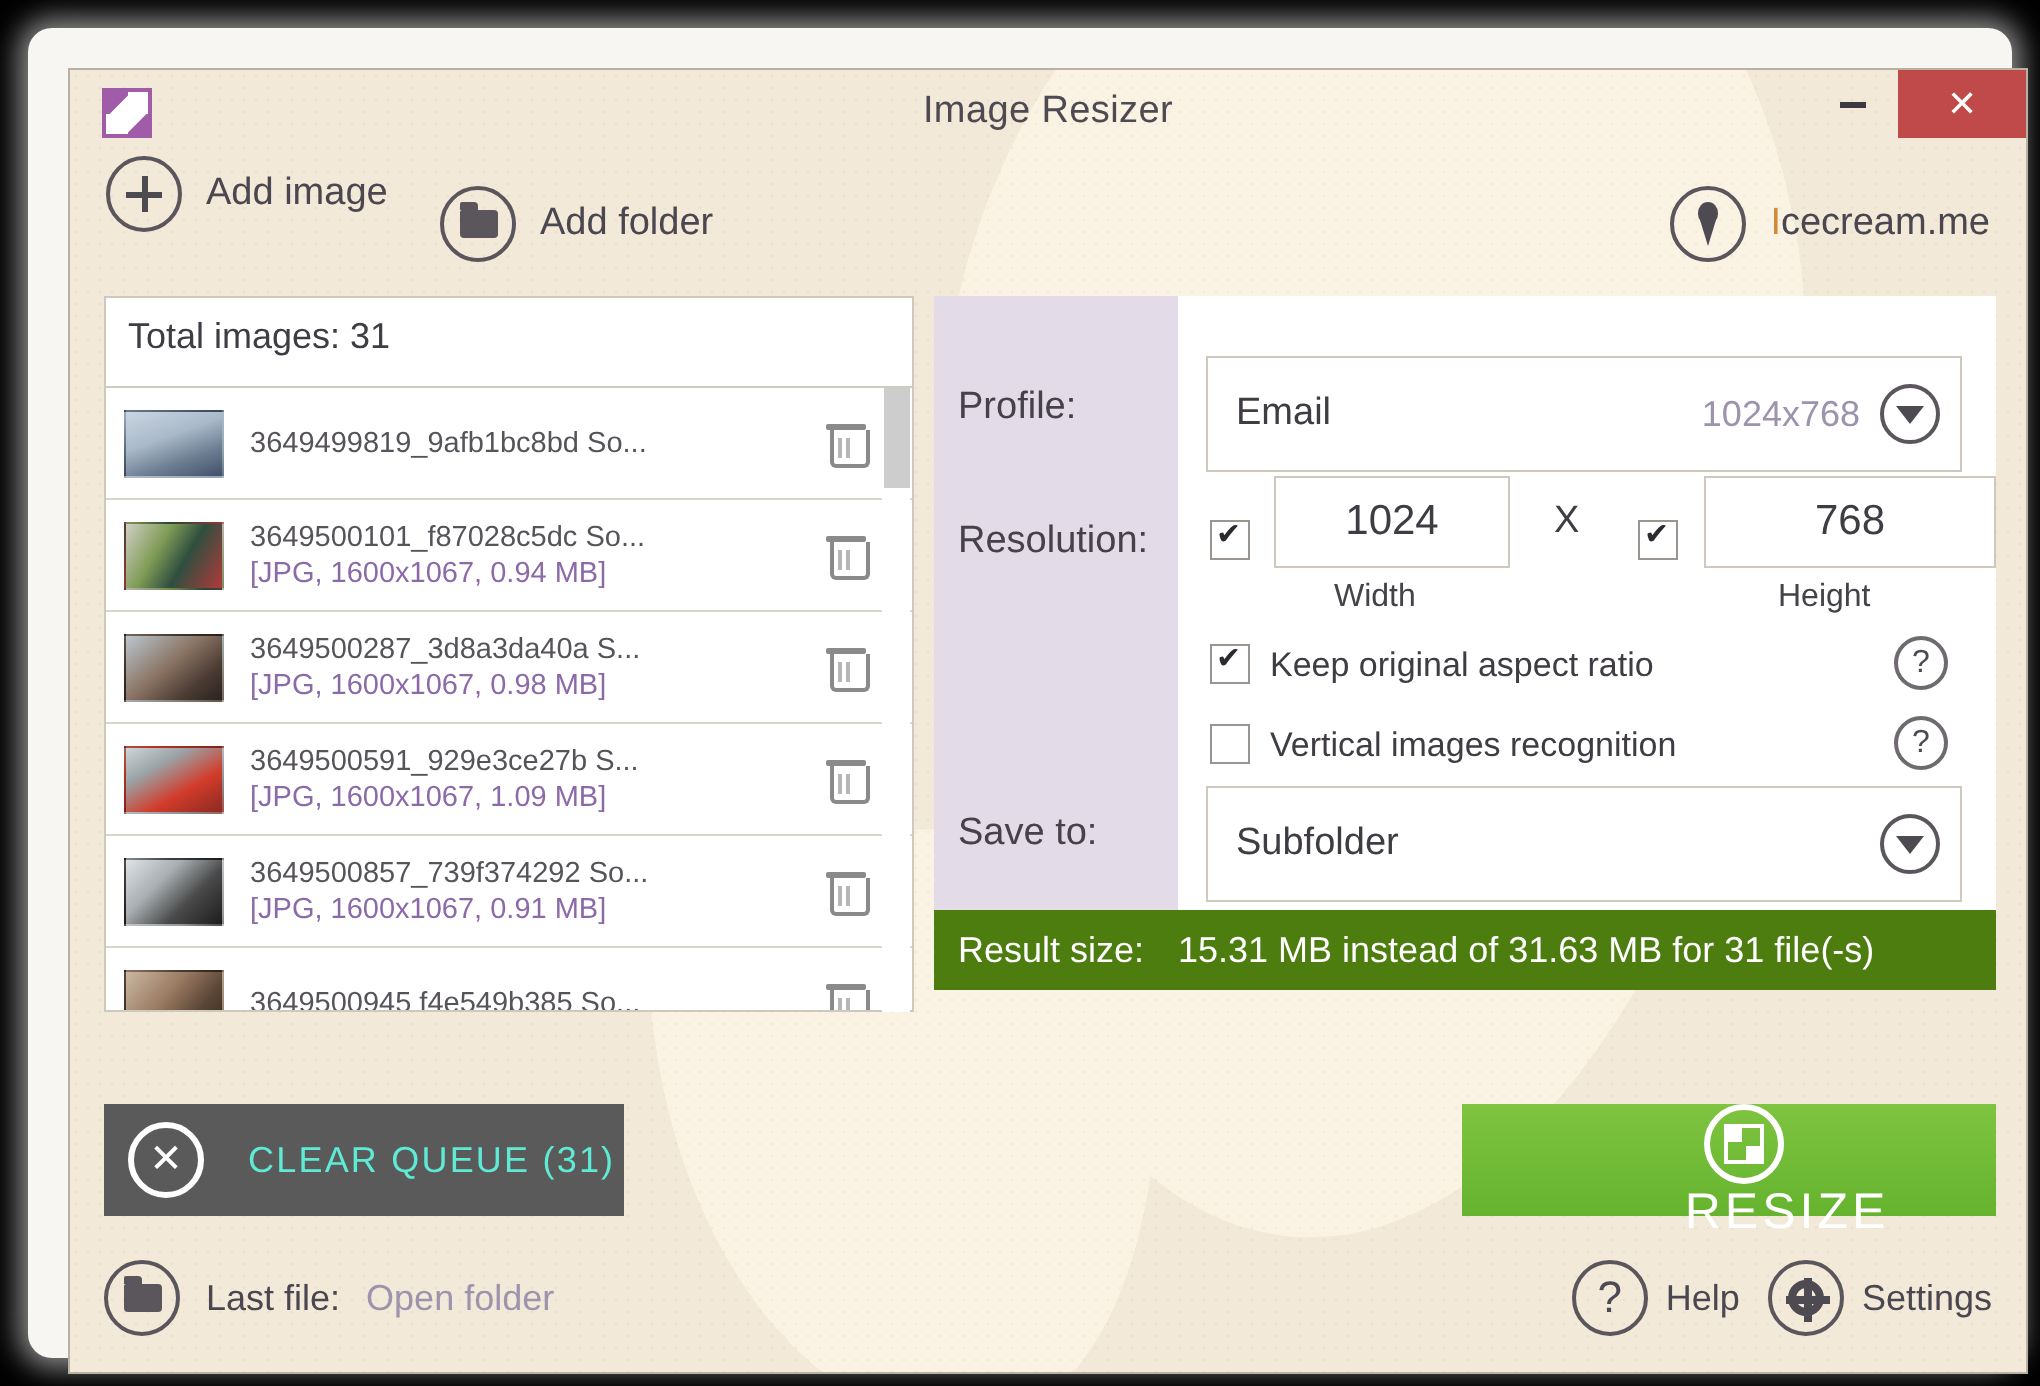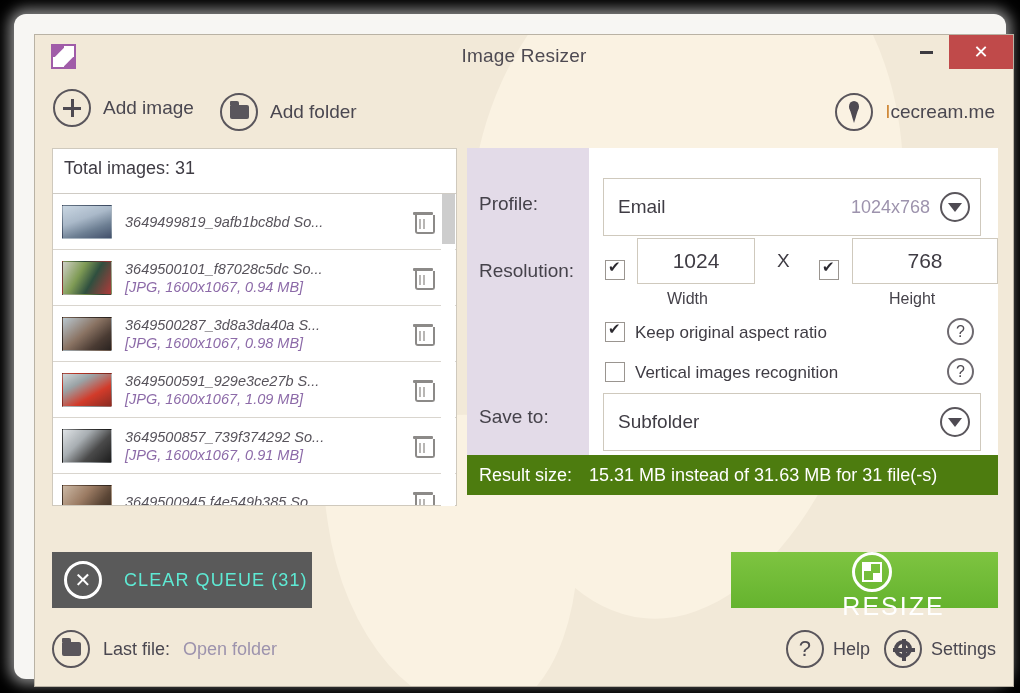--- a/index.html
+++ b/index.html
@@ -149,21 +149,20 @@
     width: 405px; height: 358px;
     background: #fff; border: 1px solid #cfc9bd;
   }
   .list-total {
     font-size: 18px; color: #3f3c44;
     padding: 9px 0 8px 11px;
   }
   .list-scroll {
     position: absolute; left: 0; right: 0; top: 44px; bottom: 0;
     overflow: hidden;
-    font-style: italic;
   }
   .list-row {
     position: relative;
     height: 56px;
     display: flex; align-items: center;
     border-top: 1px solid #d9d5ce;
     padding-left: 9px; padding-right: 8px;
   }
   .list-row:first-child { border-top: 1px solid #cfcbc4; }
   .thumb {
@@ -358,21 +357,21 @@
           <div class="btn-min">
               <span></span>
             </div>
           <div class="btn-close">
             <span>✕</span>
           </div>
         </div>
       </div>
 
       <div class="toolbar">
-        <div class="tool-item" style="left:18px; top:12px;">
+        <div class="tool-item" style="left:18px; top:1px;">
           <div class="circ">
               <div class="plus-glyph"></div>
             </div>
           <div class="tool-label">Add image</div>
         </div>
         <div class="tool-item" style="left:185px; top:16px;">
           <div class="circ">
               <div class="folder-glyph"></div>
             </div>
           <div class="tool-label">Add folder</div>

